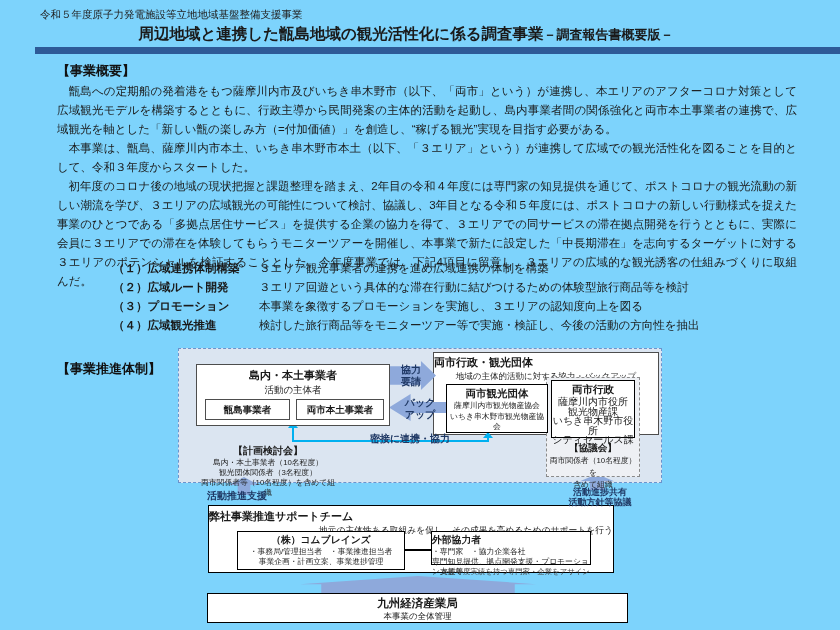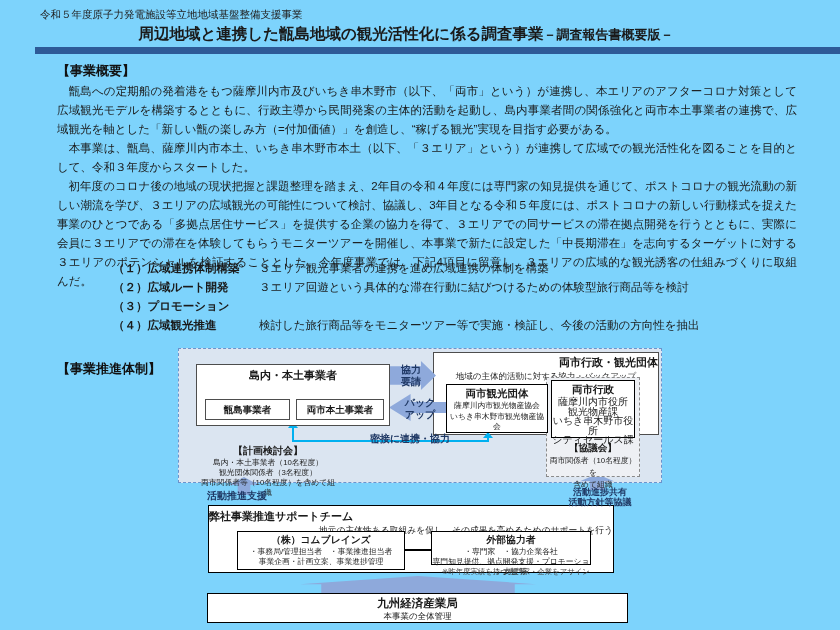--- a/index.html
+++ b/index.html
@@ -39,21 +39,21 @@
   .bold-box { background: #fff; border: 1.5px solid #000; }
 
   .operators-box { left: 196px; top: 364px; width: 194px; height: 62px; z-index: 3; }
   .operators-title { text-align: center; font-size: 11px; font-weight: bold; margin-top: 3px; }
   .operators-sub { text-align: center; font-size: 9.5px; margin-top: 1px; }
   .op-inner { position: absolute; border: 1px solid #4d4d4d; background: #fff; font-size: 9.5px; font-weight: bold; text-align: center; line-height: 19px; }
   .op-inner-1 { left: 8px; top: 34px; width: 85px; height: 21px; }
   .op-inner-2 { left: 99px; top: 34px; width: 88px; height: 21px; }
 
   .gov-box { left: 433px; top: 352px; width: 226px; height: 83px; z-index: 1; background:#fff; border:1px solid #4d4d4d; }
-  .gov-title { text-align: right; font-size: 11px; font-weight: bold; margin-top: 2px; }
+  .gov-title { text-align: left; font-size: 11px; font-weight: bold; margin-top: 2px; }
   .gov-sub { text-align: center; font-size: 8.5px; margin-top: 1px; color: #222; }
 
   .band { left: 389px; top: 394px; width: 166px; height: 27px; background: #8ea9db; z-index: 2;
           clip-path: polygon(0 50%, 13% 0, 13% 30%, 100% 30%, 100% 70%, 13% 70%, 13% 100%); }
   .request-arrow { left: 389px; top: 361px; width: 47px; height: 29px; background: #8ea9db; z-index: 2;
           clip-path: polygon(0 18%, 68% 18%, 68% 0, 100% 50%, 68% 100%, 68% 82%, 0 82%); }
   .arrow-label { z-index: 5; color: #1f3864; font-weight: bold; font-size: 10px; line-height: 11.5px; white-space: pre-line; text-align: center; }
   .request-label { left: 394px; top: 364px; width: 34px; }
   .backup-label { left: 400px; top: 397px; width: 40px; text-align: center; }
 
@@ -87,21 +87,21 @@
   .support-label { left: 192px; top: 489px; width: 90px; font-size: 10px; font-weight: bold; color: #1f3864; z-index: 4; text-align: center; }
   .share-arrow { left: 580px; top: 474px; width: 34px; height: 16px; }
   .share-label { left: 550px; top: 487px; width: 100px; font-size: 9px; line-height: 10px; font-weight: bold; color: #1f3864; text-align: center; white-space: pre-line; z-index: 4; }
 
   .team-box { left: 208px; top: 505px; width: 406px; height: 68px; }
   .team-title { font-size: 11px; font-weight: bold; margin-top: 3px; }
   .team-sub { text-align: right; font-size: 8.8px; margin-top: 1px; }
   .company-box { position: absolute; left: 28px; top: 25px; width: 168px; height: 39px; border: 1px solid #000; background: #fff; text-align: center; }
   .inner-title { font-size: 9.8px; font-weight: bold; margin-top: 2px; }
   .inner-line { font-size: 7.8px; line-height: 10px; }
-  .external-box { position: absolute; left: 222px; top: 25px; width: 160px; height: 34px; border: 1px solid #000; background: #fff; text-align: center; }
+  .external-box { position: absolute; left: 222px; top: 25px; width: 160px; height: 34px; border: 1px solid #000; background: #fff; text-align: left; }
   .team-connector { position: absolute; left: 196px; top: 43px; width: 26px; height: 2px; background: #000; }
   .external-note { position: absolute; left: 222px; top: 61px; width: 170px; font-size: 7.4px; color: #444; text-align: center; }
 
   .flat-arrow { left: 300px; top: 576px; width: 236px; height: 17px; background: #8ea9db;
           clip-path: polygon(50% 0, 100% 48%, 91% 48%, 91% 100%, 9% 100%, 9% 48%, 0 48%); }
   .agency-box { left: 207px; top: 593px; width: 421px; height: 30px; border: 1.5px solid #000; background: #fff; }
   .agency-title { text-align: center; font-size: 11.5px; font-weight: bold; margin-top: 2px; }
   .agency-sub { text-align: center; font-size: 8.5px; }
 </style>
 </head>
@@ -126,33 +126,35 @@
     <div class="task-row">
       <span class="task-label">（１）広域連携体制構築</span>
       <span class="task-desc">３エリア観光事業者の連携を進め広域連携の体制を構築</span>
     </div>
     <div class="task-row">
       <span class="task-label">（２）広域ルート開発</span>
       <span class="task-desc">３エリア回遊という具体的な滞在行動に結びつけるための体験型旅行商品等を検討</span>
     </div>
     <div class="task-row">
       <span class="task-label">（３）プロモーション</span>
+      <span class="task-desc">本事業を象徴するプロモーションを実施し、３エリアの認知度向上を図る</span>
     </div>
     <div class="task-row">
       <span class="task-label">（４）広域観光推進</span>
       <span class="task-desc">検討した旅行商品等をモニターツアー等で実施・検証し、今後の活動の方向性を抽出</span>
     </div>
   </div>
 
   <div class="abs sec-heading structure-heading">【事業推進体制】</div>
 
   <div class="abs diagram-area"></div>
 
   <div class="abs box operators-box">
     <div class="operators-title">島内・本土事業者</div>
+    <div class="operators-sub">活動の主体者</div>
     <div class="op-inner op-inner-1">甑島事業者</div>
     <div class="op-inner op-inner-2">両市本土事業者</div>
   </div>
 
   <div class="abs request-arrow"></div>
   <div class="abs arrow-label request-label">協力
 要請</div>
   <div class="abs band"></div>
   <div class="abs arrow-label backup-label">バック
 アップ</div>

